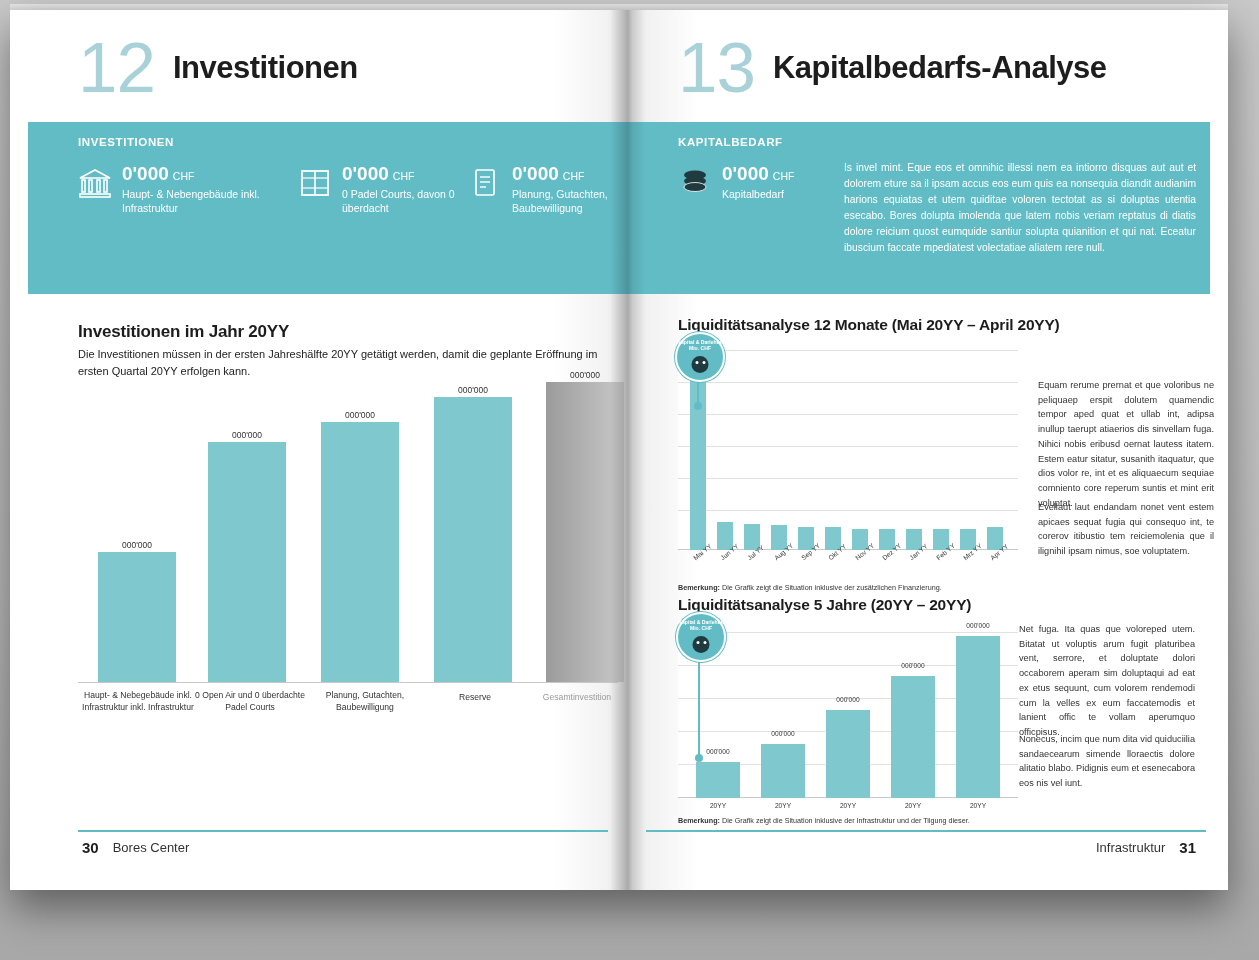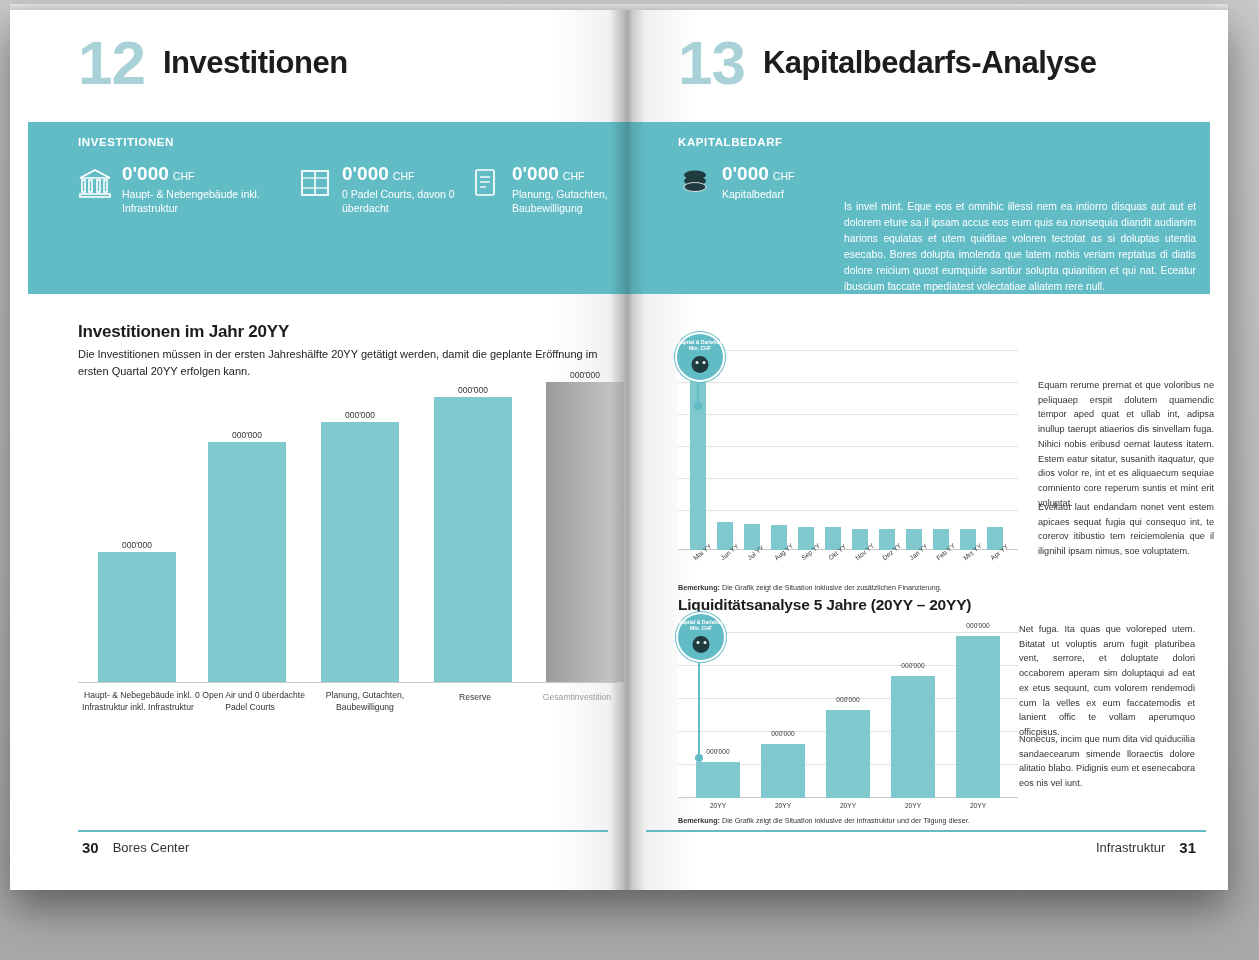--- a/index.html
+++ b/index.html
@@ -19,37 +19,37 @@
      background:linear-gradient(90deg,#d8d8d8 0%,#f0f0f0 3%,#ffffff 12%,#ffffff 100%);}
   
   .spine{position:absolute;left:600px;top:0;width:36px;height:880px;
     background:linear-gradient(90deg,rgba(0,0,0,0) 0%,rgba(0,0,0,.16) 38%,rgba(0,0,0,.22) 50%,rgba(0,0,0,.10) 62%,rgba(0,0,0,0) 100%);
     pointer-events:none;z-index:6;}
   .page-edge-top{position:absolute;left:10px;top:4px;width:1218px;height:8px;
     background:linear-gradient(180deg,#e8e8e8,#cfcfcf);}
 
   
   .hdr{position:absolute;top:22px;display:flex;align-items:center;gap:18px;}
-  .hdr .num{font-size:62px;font-weight:700;color:#a9d2d8;line-height:1;letter-spacing:-1px;}
+  .hdr .num{font-size:71px;font-weight:400;color:#a9d2d8;line-height:1;letter-spacing:-1px;}
   .hdr .ttl{font-size:31px;font-weight:700;color:#1d1d1d;letter-spacing:-.5px;}
   .hdr.l{left:68px;}
   .hdr.r{left:668px;}
 
   
   .band{position:absolute;top:112px;height:172px;background:#62bcc6;}
   .band.l{left:18px;width:598px;}
   .band.r{left:616px;width:584px;}
   .band-lbl{position:absolute;top:14px;font-size:11.5px;font-weight:700;color:#fff;letter-spacing:.6px;}
   .kpi{position:absolute;display:flex;gap:10px;align-items:flex-start;}
   .kpi .ic{width:34px;height:34px;flex:none;margin-top:2px;}
   .kpi .val{font-size:19px;font-weight:700;color:#fff;line-height:1;}
   .kpi .val .chf{font-size:10.5px;font-weight:400;margin-left:4px;}
   .kpi .sub{font-size:10.5px;color:#fff;line-height:1.35;margin-top:4px;max-width:160px;}
   .bandtext{position:absolute;left:834px;top:150px;width:352px;font-size:10.3px;line-height:1.55;
-    color:#fff;text-align:justify;margin-top:39px;}
+    color:#fff;text-align:justify;}
 
   
   .sect-t{position:absolute;font-size:17px;font-weight:700;color:#1d1d1d;letter-spacing:-.2px;}
   .sect-p{position:absolute;font-size:11px;line-height:1.55;color:#222;}
 
   
   .lchart{position:absolute;left:68px;top:372px;width:540px;height:300px;}
   .lbar{position:absolute;bottom:0;background:#7ec8ce;}
   .lbar.gray{background:linear-gradient(90deg,#9b9b9b,#c9c9c9);}
   .lbl-v{position:absolute;font-size:8.5px;color:#333;text-align:center;}
@@ -204,20 +204,21 @@
           </div>
           <div>
             <div class="val"><span>0'000</span><span class="chf">CHF</span></div>
             <div class="sub">Kapitalbedarf</div>
           </div>
         </div>
 
         <div class="bandtext" style="left:218px;top:38px;width:352px">Is invel mint. Eque eos et omnihic illessi nem ea intiorro disquas aut aut et dolorem eture sa il ipsam accus eos eum quis ea nonsequia diandit audianim harions equiatas et utem quiditae voloren tectotat as si doluptas utentia esecabo. Bores dolupta imolenda que latem nobis veriam reptatus di diatis dolore reicium quost eumquide santiur solupta quianition et qui nat. Eceatur ibuscium faccate mpediatest volectatiae aliatem rere null.</div>
       </div>
 
+      <div class="sect-t" style="left:52px;top:306px;font-size:15.5px">Liquiditätsanalyse 12 Monate (Mai 20YY – April 20YY)</div>
 
       <div class="rchart" style="left:52px;top:340px;width:340px;height:200px">
         <div class="grid-l" style="top:0"></div>
         <div class="grid-l" style="top:32px"></div>
         <div class="grid-l" style="top:64px"></div>
         <div class="grid-l" style="top:96px"></div>
         <div class="grid-l" style="top:128px"></div>
         <div class="grid-l" style="top:160px"></div>
         <div class="grid-l" style="top:199px;background:#c8c8c8"></div>
 

